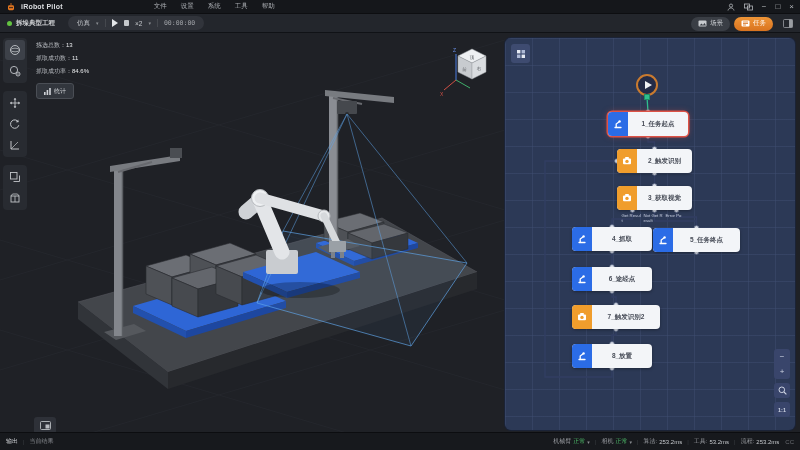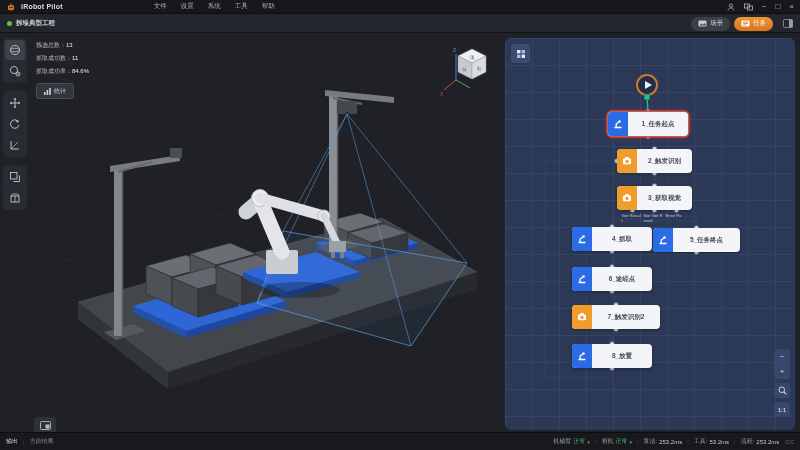--- a/index.html
+++ b/index.html
@@ -114,20 +114,31 @@
     <span>−</span>
     <span>□</span>
     <span>×</span>
   </div>
 </div>
 
 <div class="toolbar">
   <span class="run-dot"></span>
   <span class="proj">拆垛典型工程</span>
 
+  <div class="pill">
+    <span class="lbl">仿真</span>
+    <span class="caret">▾</span>
+    <span class="vdiv"></span>
+    <span class="play-tri"></span>
+    <span class="stop-sq"></span>
+    <span class="lbl">×2</span>
+    <span class="caret">▾</span>
+    <span class="vdiv"></span>
+    <span class="timer">00:00:00</span>
+  </div>
 
   <div class="tb-right">
     <div class="seg seg-scene">
       <svg width="9" height="7" viewBox="0 0 9 7">
         <rect x=".5" y=".5" width="8" height="6" rx="1" fill="#c9ccd0"></rect>
         <path d="M1.5 5.5l2-2 1.5 1.5 1.5-2 1.5 2.5z" fill="#3a3e45"></path>
       </svg>
       <span>场景</span>
     </div>
     <div class="seg seg-task">

